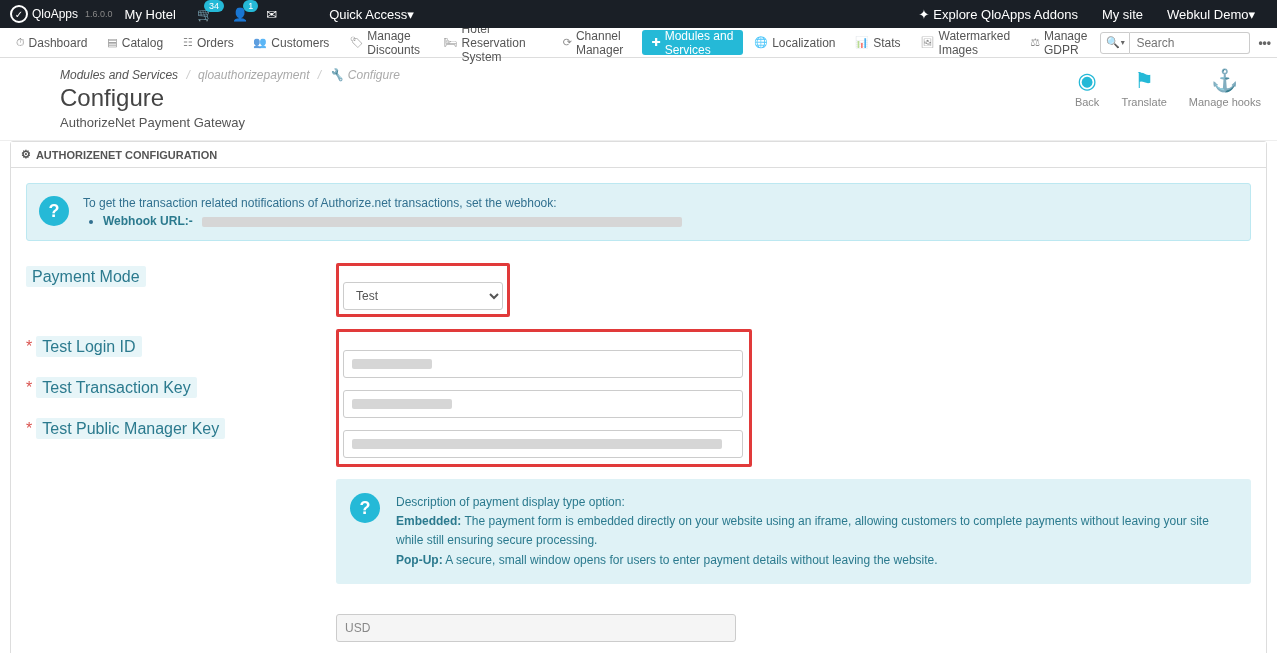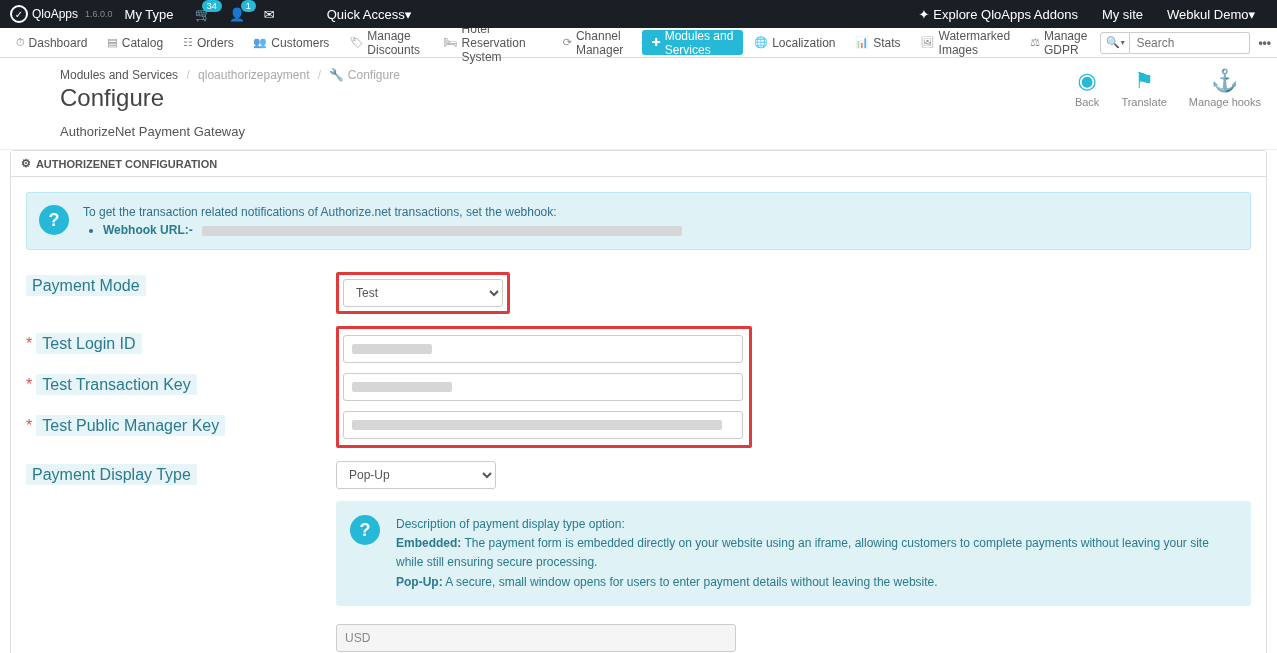--- a/index.html
+++ b/index.html
@@ -26,25 +26,25 @@
 .nav-item.active { background: #25b9d7; color: #fff; }
 .nav-icon { font-size: 11px; opacity: 0.7; }
 .nav-item.active .nav-icon { opacity: 1; }
 .nav-search { margin-left: auto; display: flex; align-items: center; }
 .search-sel { border: 1px solid #ccc; border-radius: 3px 0 0 3px; height: 22px; width: 30px; display: flex; align-items: center; justify-content: center; font-size: 11px; color: #666; background: #fff; }
 .search-input { border: 1px solid #ccc; border-left: none; border-radius: 0 3px 3px 0; height: 22px; width: 120px; padding: 0 6px; font-size: 12px; }
 .nav-more { margin-left: 8px; font-weight: bold; color: #666; }
 
 
 .page-hdr { padding: 10px 16px 10px 60px; display: flex; align-items: flex-start; border-bottom: 1px solid #eee; }
-.breadcrumb { font-size: 12px; color: #888; margin-bottom: 2px; }
+.breadcrumb { font-size: 12px; color: #888; margin-bottom: 2px; font-style: italic; }
 .breadcrumb a { color: #555; }
 .breadcrumb .sep { color: #ccc; margin: 0 5px; }
 .page-title { font-size: 24px; font-weight: 400; color: #444; margin-top: 2px; }
-.page-sub { font-size: 13px; color: #555; margin-top: 12px; }
+.page-sub { font-size: 13px; color: #555; margin-top: 3px; }
 .hdr-actions { margin-left: auto; display: flex; gap: 22px; }
 .hdr-action { text-align: center; color: #888; font-size: 11px; }
 .hdr-action-icon { font-size: 22px; color: #25b9d7; display: block; margin-bottom: 2px; }
 
 
 .panel-wrap { padding: 0 10px; }
 .panel { border: 1px solid #ddd; border-radius: 3px; margin-bottom: 10px; }
 .panel-heading { background: #fff; padding: 6px 10px; font-size: 11px; color: #555; font-weight: 600; border-bottom: 1px solid #ddd; display: flex; align-items: center; gap: 5px; }
 .panel-body { padding: 15px; }
 
@@ -54,21 +54,21 @@
 .alert-info ul { margin: 4px 0 0 20px; }
 .webhook-lbl { color: #2b7a8e; font-weight: 700; }
 .webhook-mask { display: inline-block; width: 480px; height: 10px; background: #d6d6d6; border-radius: 2px; vertical-align: middle; margin-left: 6px; }
 
 
 .form-row { display: flex; align-items: flex-start; margin-bottom: 12px; }
 .form-label { width: 310px; text-align: left; padding-right: 10px; padding-top: 5px; font-size: 16px; }
 .form-label span.lbl { background: #e7f5f8; color: #2b7a8e; padding: 2px 6px; border-radius: 2px; }
 .req { color: #d9534f; margin-right: 4px; }
 .form-ctrl { flex: 1; max-width: 920px; }
-.select, .input-text { height: 28px; border: 1px solid #ccc; border-radius: 3px; padding: 0 8px; font-size: 12px; background: #fff; color: #555; }
+.select, .input-text { height: 28px; border: 1px solid #ccc; border-radius: 3px; padding: 0 8px; font-size: 12px; background: #fff; color: #555; margin-top: 12px; }
 .select.sm { width: 160px; }
 .input-text.lg { width: 400px; }
 .input-text[readonly] { background: #f5f5f5; color: #888; }
 .mask-inner-sm { display: inline-block; height: 10px; background: #d6d6d6; border-radius: 2px; vertical-align: middle; }
 .highlight-red { border: 3px solid #e13a3a; padding: 4px; display: inline-block; border-radius: 2px; }
 .highlight-red-group { border: 3px solid #e13a3a; padding: 6px 4px; border-radius: 2px; width: 416px; }
 .highlight-red-group .form-row-inner { margin-bottom: 10px; }
 .highlight-red-group .form-row-inner:last-child { margin-bottom: 0; }
 .help-text-row { max-width: 400px; }
 
@@ -86,21 +86,21 @@
 </style>
 </head>
 <body>
 
 <div class="topbar">
   <div class="logo-section">
     <span class="logo-icon"></span>
     <span class="logo-text">QloApps</span>
     <span class="logo-version">1.6.0.0</span>
   </div>
-  <div class="topbar-item">My Type</div>
+  <div class="topbar-item">My Hotel</div>
   <div class="topbar-icons">
     <span class="topicon">🛒<span class="badge">34</span></span>
     <span class="topicon">👤<span class="badge">1</span></span>
     <span class="topicon">✉</span>
   </div>
   <div class="topbar-item" style="margin-left:40px">
       <span>Quick Access</span> 
       <span>▾</span>
     </div>
   <div class="topbar-right">
@@ -253,28 +253,20 @@
                 </div>
           </div>
           <div class="form-row-inner">
             <div class="input-text lg" style="display:flex;align-items:center;padding-left:8px">
                   <span class="mask-inner-sm" style="width:370px"></span>
                 </div>
           </div>
         </div>
       </div>
 
-      <div class="form-row">
-        <div class="form-label"><span class="lbl">Payment Display Type</span></div>
-        <div class="form-ctrl">
-          <select class="select sm">
-            <option>Pop-Up</option>
-          </select>
-        </div>
-      </div>
 
       <div class="form-row">
         <div class="form-label"></div>
         <div class="form-ctrl">
           <div class="desc-alert">
             <div class="alert-icon" style="left:14px;top:14px">?</div>
             <div>Description of payment display type option:</div>
             <div><strong>Embedded:</strong><span> The payment form is embedded directly on your website using an iframe, allowing customers to complete payments without leaving your site while still ensuring secure processing.</span></div>
             <div><strong>Pop-Up:</strong><span> A secure, small window opens for users to enter payment details without leaving the website.</span></div>
           </div>

